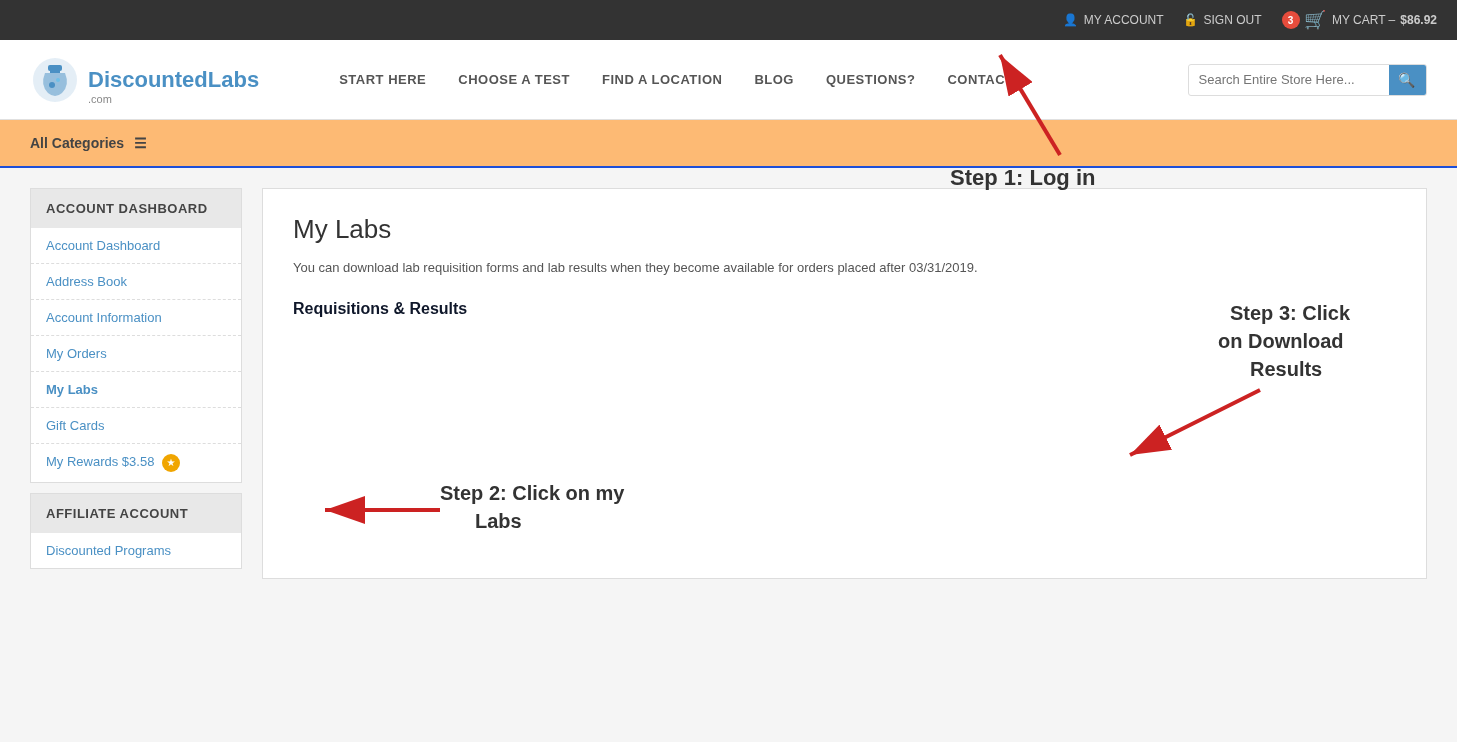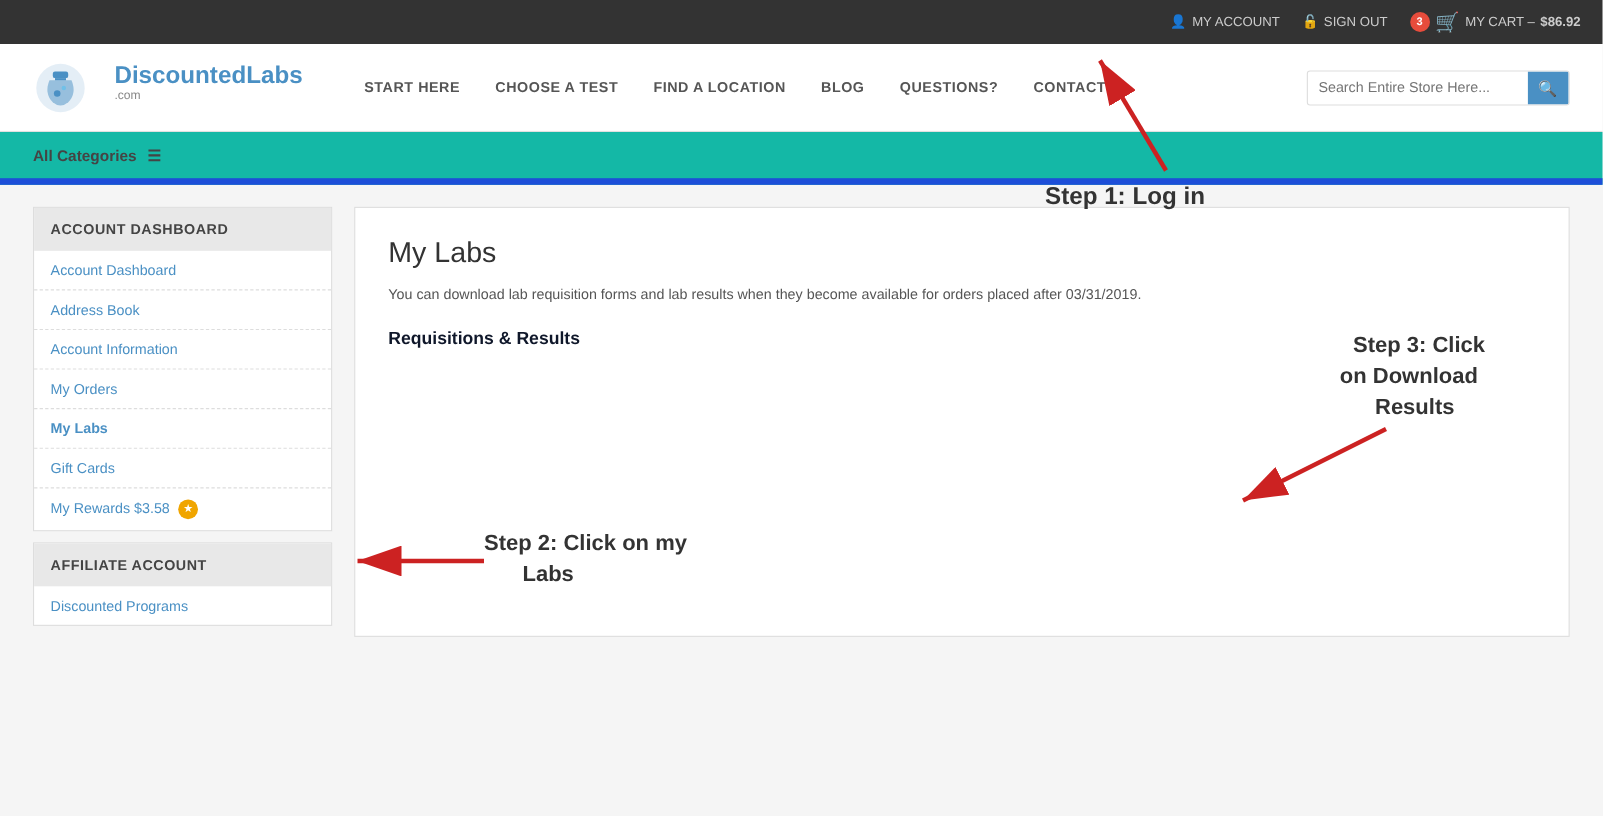--- a/index.html
+++ b/index.html
@@ -53,24 +53,24 @@
     .header {
       background: white;
       height: 80px;
       display: flex;
       align-items: center;
       padding: 0 30px;
       border-bottom: 1px solid #e0e0e0;
     }
     .logo {
       display: flex;
-      align-items: flex-start;
-      gap: 24px;
-      text-decoration: none;
-      margin-right: 40px;
+      align-items: flex-end;
+      gap: 8px;
+      text-decoration: none;
+      margin-right: 64px;
     }
     .logo-icon {
       width: 50px;
       height: 50px;
     }
     .logo-text {
       font-size: 22px;
       color: #333;
       font-weight: bold;
     }
@@ -114,27 +114,27 @@
       background: #4a90c4;
       border: none;
       padding: 7px 10px;
       cursor: pointer;
       color: white;
       font-size: 14px;
     }
 
     
     .categories-bar {
-      background: #14b8a6;
+      background: #fdba74;
       height: 48px;
       display: flex;
       align-items: center;
       padding: 0 30px;
       gap: 10px;
-      border-bottom: 6px solid #1d4ed8;
+      border-bottom: 2px solid #1d4ed8;
     }
     .categories-bar span {
       font-size: 14px;
       color: #444;
       font-weight: bold;
     }
     .hamburger {
       font-size: 20px;
       color: #555;
       cursor: pointer;
@@ -143,21 +143,21 @@
     
     .main-content {
       display: flex;
       padding: 20px 30px;
       gap: 20px;
       position: relative;
     }
 
     
     .sidebar {
-      width: 272px;
+      width: 212px;
       flex-shrink: 0;
     }
     .sidebar-section {
       background: white;
       border: 1px solid #ddd;
       margin-bottom: 10px;
     }
     .sidebar-header {
       background: #e8e8e8;
       padding: 12px 15px;

